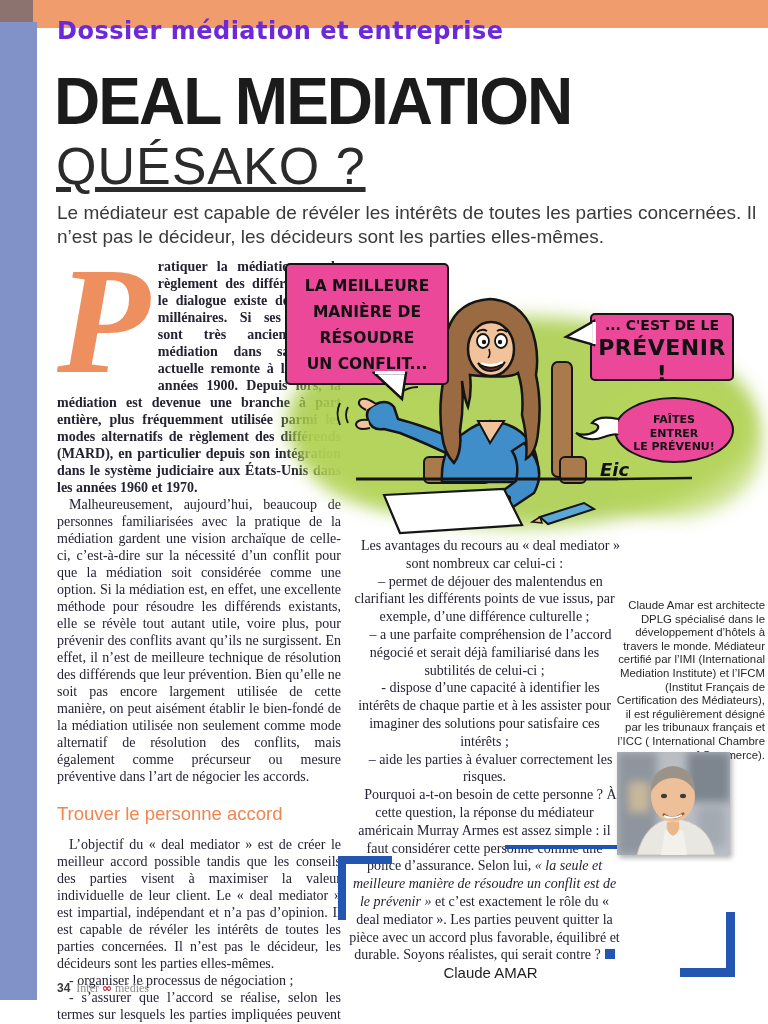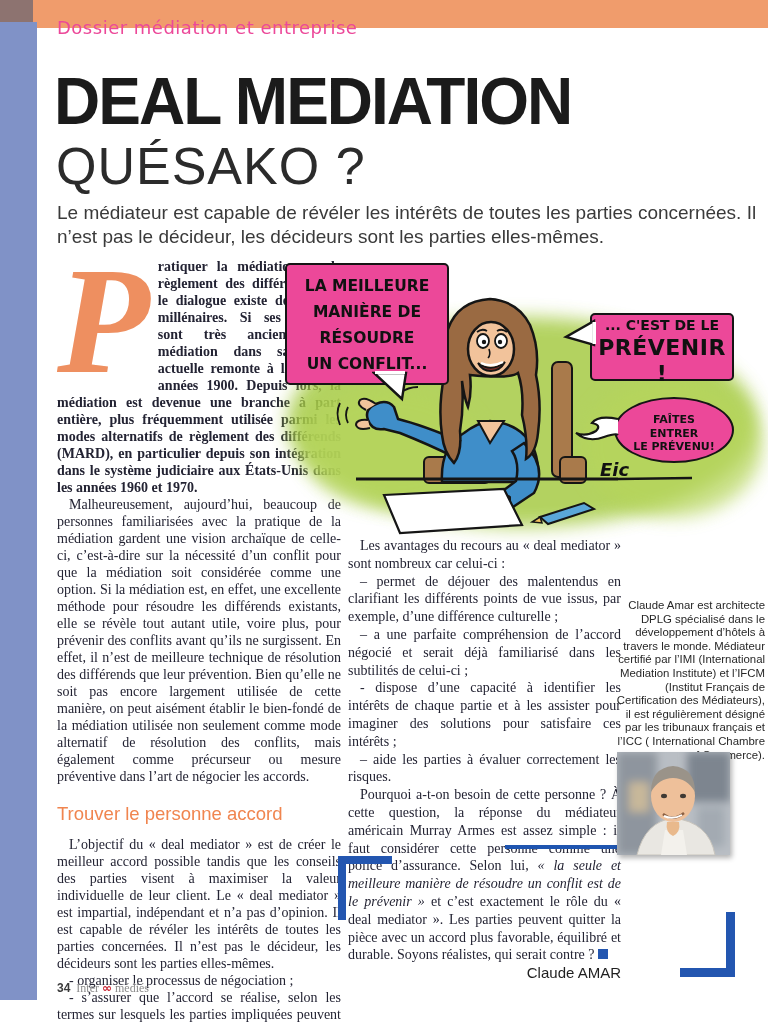--- a/index.html
+++ b/index.html
@@ -6,42 +6,42 @@
   .page{position:relative;width:768px;height:1024px;background:#ffffff;overflow:hidden;
         font-family:"Liberation Serif",serif;color:#232333;}
 
   
   .corner-square{position:absolute;left:0;top:0;width:33px;height:22px;background:#8d7370;}
   .top-band{position:absolute;left:33px;top:0;width:735px;height:28px;background:#f09c6c;}
   .side-strip{position:absolute;left:0;top:22px;width:37px;height:978px;background:#8092c7;}
 
   
   .kicker{position:absolute;left:57px;top:17px;font-family:"DejaVu Sans",sans-serif;
-          font-weight:normal;font-size:18px;color:#ec4899;letter-spacing:.5px;}
+          font-weight:bold;font-size:24px;color:#6d28d9;letter-spacing:.5px;}
   .title{position:absolute;left:54px;top:64px;font-family:"Liberation Sans",sans-serif;
          font-weight:900;font-size:64px;letter-spacing:-2px;color:#1b1b1b;transform:scaleY(1.04);}
   .subtitle{position:absolute;left:56px;top:136px;font-family:"Liberation Sans",sans-serif;
-            font-weight:400;font-size:52px;color:#2b2b2b;letter-spacing:1px;}
+            font-weight:400;font-size:52px;color:#2b2b2b;letter-spacing:1px;text-decoration:underline;}
   .lead{position:absolute;left:57px;top:201px;width:702px;font-family:"Liberation Sans",sans-serif;
         font-size:19px;line-height:23.5px;color:#3a3a3a;}
 
   
   .col-left{position:absolute;left:57px;top:258px;width:284px;font-size:14px;line-height:17px;
             text-align:justify;}
   .col-left p{margin:0 0 0 0;}
   .col-left .indent{text-indent:12px;}
   .dropcap{float:left;font-family:"Liberation Serif",serif;font-style:italic;
            font-size:152px;line-height:118px;color:#ee8f60;margin:4px 8px 0 0;}
   .bold-intro{font-weight:bold;}
   .section-heading{font-family:"Liberation Sans",sans-serif;font-size:18.5px;color:#f0854f;
                    margin:20px 0 14px 0;text-align:left;font-weight:400;}
 
   .col-mid{position:absolute;left:348px;top:537px;width:273px;font-size:14px;line-height:17.8px;
            text-align:justify;}
-  .col-mid p{margin:0;text-indent:12px;}
+  .col-mid p{margin:0;text-indent:12px;text-align:center;}
   .end-mark{display:inline-block;width:10px;height:10px;background:#2356b0;margin-left:4px;}
   .author-line{text-align:right;font-family:"Liberation Sans",sans-serif;font-size:15px;
                color:#1f1f1f;margin-top:3px;text-indent:0;}
   .author-arrow{position:absolute;left:505px;top:845px;width:120px;height:3.5px;background:#1f55b0;}
   .author-arrow:after{content:"";position:absolute;right:-14px;top:-5.5px;border-left:15px solid #1f55b0;
                border-top:7px solid transparent;border-bottom:7px solid transparent;}
 
   
   .bio{position:absolute;left:615px;top:599px;width:150px;text-align:right;
        font-family:"Liberation Sans",sans-serif;font-size:11.4px;line-height:13.6px;color:#272727;}

